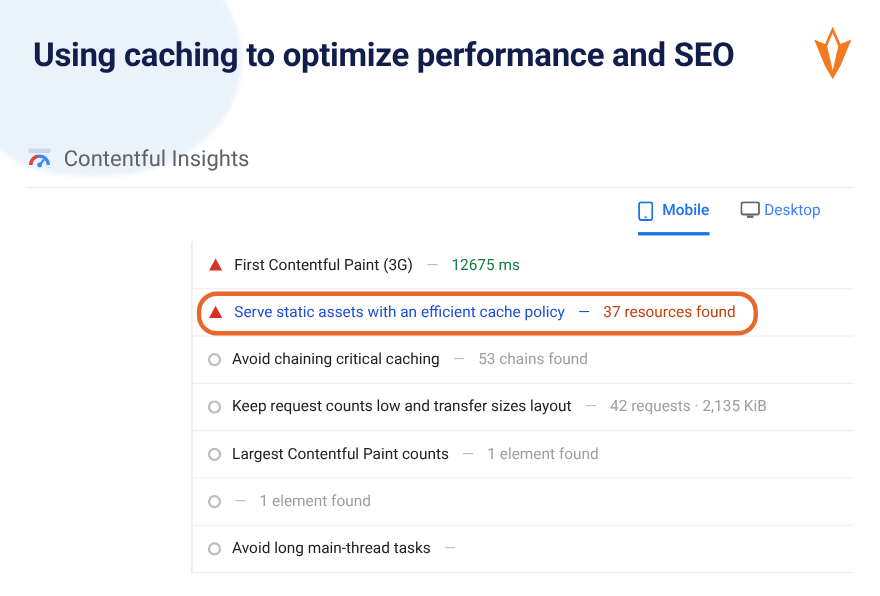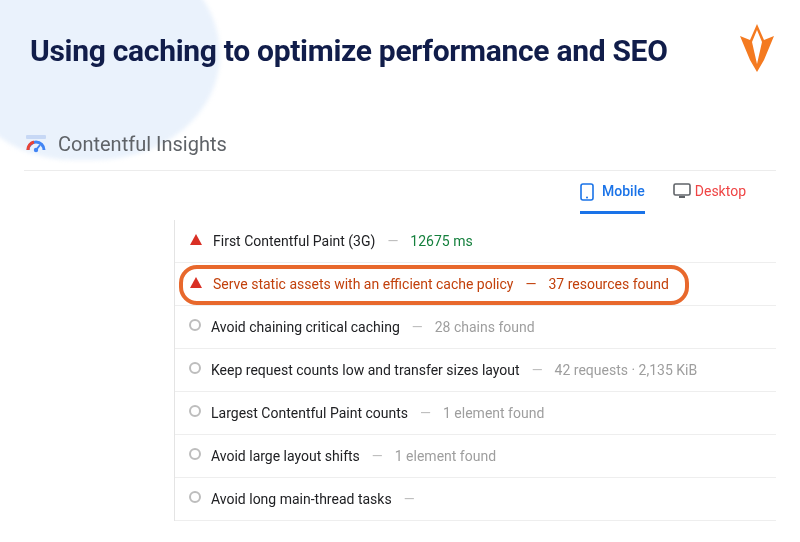--- a/index.html
+++ b/index.html
@@ -8,34 +8,34 @@
   .page { position: relative; z-index: 1; padding: 0 24px; }
   .header-row { display: flex; align-items: center; justify-content: space-between; padding-top: 24px; }
   .title { font-size: 30px; font-weight: 700; color: #111d4a; letter-spacing: -0.3px; padding-left: 6px; }
   .logo { margin-right: 2px; }
   .tool-row { display: flex; align-items: center; gap: 10px; margin-top: 56px; padding-bottom: 14px; border-bottom: 1px solid #ececec; }
   .psi-icon { width: 24px; height: 24px; }
   .tool-name { font-size: 20px; color: #5f6368; font-weight: 400; }
   .tabs { display: flex; justify-content: flex-end; gap: 28px; padding: 12px 30px 0 0; }
   .tab { display: flex; align-items: flex-start; gap: 8px; font-size: 14px; padding-bottom: 10px; border-bottom: 3px solid transparent; cursor: pointer; }
   .tab.active { color: #1a73e8; border-bottom-color: #1a73e8; font-weight: 500; }
-  .tab.inactive { color: #ef4444; }
+  .tab.inactive { color: #3b82f6; }
   .device-icon { width: 14px; height: 18px; display: inline-block; }
   .audit-panel { margin: 6px 0 0 150px; border-left: 1px solid #e4e4e4; }
-  .audit-row { padding: 13px 14px; border-bottom: 1px solid #eeeeee; display: flex; gap: 10px; font-size: 14px; color: #202124; }
+  .audit-row { padding: 13px 14px; border-bottom: 1px solid #eeeeee; display: flex; align-items: center; gap: 10px; font-size: 14px; color: #202124; }
   .audit-label { color: #202124; }
   .audit-sep { color: #bdbdbd; margin: 0 2px; }
   .audit-detail { color: #9e9e9e; }
   .audit-detail.fail { color: #15803d; }
   .status-icon { width: 14px; height: 14px; flex-shrink: 0; display: inline-flex; align-items: center; justify-content: center; }
   .status-icon.fail svg { fill: #d93025; }
   .status-icon.neutral { width: 12px; height: 12px; border: 2px solid #bdbdbd; border-radius: 50%; }
   .highlight-wrapper { position: relative; }
   .highlight { position: absolute; left: 4px; top: 2px; width: 510px; height: 40px; border: 4px solid #e8682c; border-radius: 18px; pointer-events: none; }
-  .row-fail .audit-label, .row-fail .audit-sep { color: #c2410c; }
+  .row-fail .audit-label, .row-fail .audit-sep { color: #1d4ed8; }
   .row-fail .audit-detail { color: #c2410c; }
 </style>
 </head>
 <body>
 
 <div class="bg-blob"></div>
 
 <div class="page">
   <div class="header-row">
     <h1 class="title">Using caching to optimize performance and SEO</h1>
@@ -105,21 +105,21 @@
           <span class="audit-sep">—</span>
           <span class="audit-detail fail">37 resources found</span>
         </div>
         <div class="highlight"></div>
       </div>
       <div class="highlight-wrapper">
         <div class="audit-row">
           <span class="status-icon neutral"></span>
           <span class="audit-label">Avoid chaining critical caching</span>
           <span class="audit-sep">—</span>
-          <span class="audit-detail">28 chains found</span>
+          <span class="audit-detail">53 chains found</span>
         </div>
       </div>
       <div class="highlight-wrapper">
         <div class="audit-row">
           <span class="status-icon neutral"></span>
           <span class="audit-label">Keep request counts low and transfer sizes layout</span>
           <span class="audit-sep">—</span>
           <span class="audit-detail">42 requests · 2,135 KiB</span>
         </div>
       </div>
@@ -127,21 +127,20 @@
         <div class="audit-row">
           <span class="status-icon neutral"></span>
           <span class="audit-label">Largest Contentful Paint counts</span>
           <span class="audit-sep">—</span>
           <span class="audit-detail">1 element found</span>
         </div>
       </div>
       <div class="highlight-wrapper">
         <div class="audit-row">
           <span class="status-icon neutral"></span>
-          <span class="audit-label">Avoid large layout shifts</span>
           <span class="audit-sep">—</span>
           <span class="audit-detail">1 element found</span>
         </div>
       </div>
       <div class="highlight-wrapper">
         <div class="audit-row">
           <span class="status-icon neutral"></span>
           <span class="audit-label">Avoid long main-thread tasks</span>
           <span class="audit-sep">—</span>
         </div>

